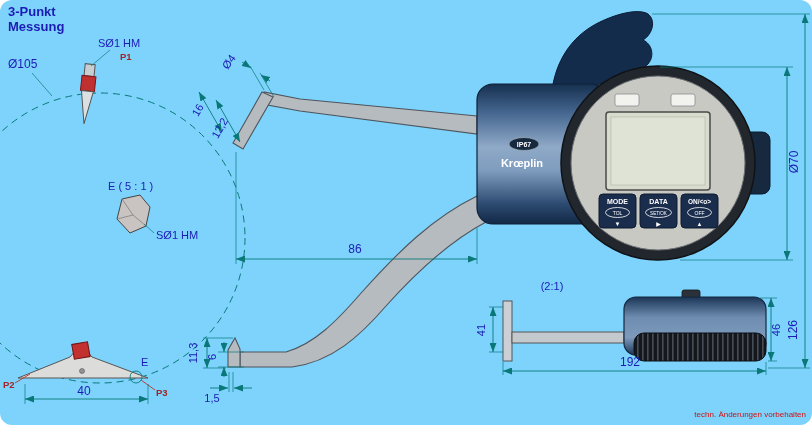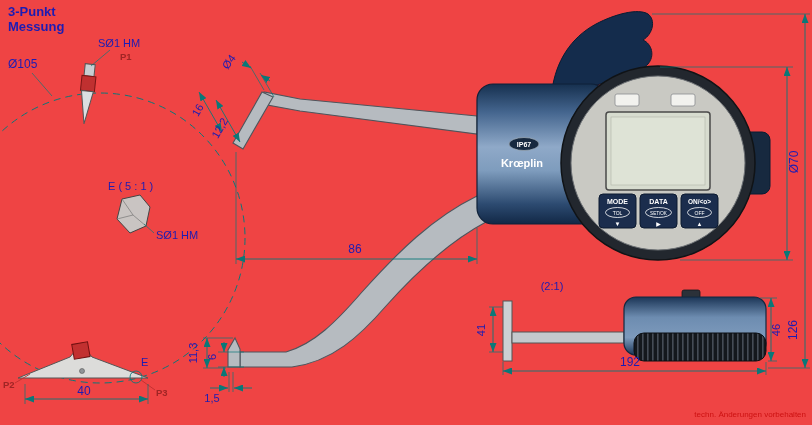--- a/index.html
+++ b/index.html
@@ -1,16 +1,16 @@
 <!DOCTYPE html>
 <html><head>
 <meta charset="utf-8">
 <style>
   html,body{margin:0;padding:0;background:#fff;}
-  .canvas{position:relative;width:812px;height:425px;background:#ef4444;font-family:"Liberation Sans",sans-serif;overflow:hidden;}
+  .canvas{position:relative;width:812px;height:425px;background:#7dd3fc;font-family:"Liberation Sans",sans-serif;overflow:hidden;border-radius:12px;}
   text{font-family:"Liberation Sans",sans-serif;}
   .t-blue{fill:#1c1cb4;font-size:12px;}
   .t-blue-s{fill:#1c1cb4;font-size:11px;}
   .t-title{fill:#1c1cb4;font-size:13px;font-weight:bold;}
   .t-red{fill:#a02525;font-size:9.5px;font-weight:bold;}
   .t-foot{fill:#cc1111;font-size:8px;}
   .t-white{fill:#ffffff;}
   .dl{stroke:#0a7878;stroke-width:0.9;fill:none;}
   .ext{stroke:#0a7878;stroke-width:0.7;fill:none;}
   .red-lead{stroke:#c03030;stroke-width:0.9;fill:none;}

